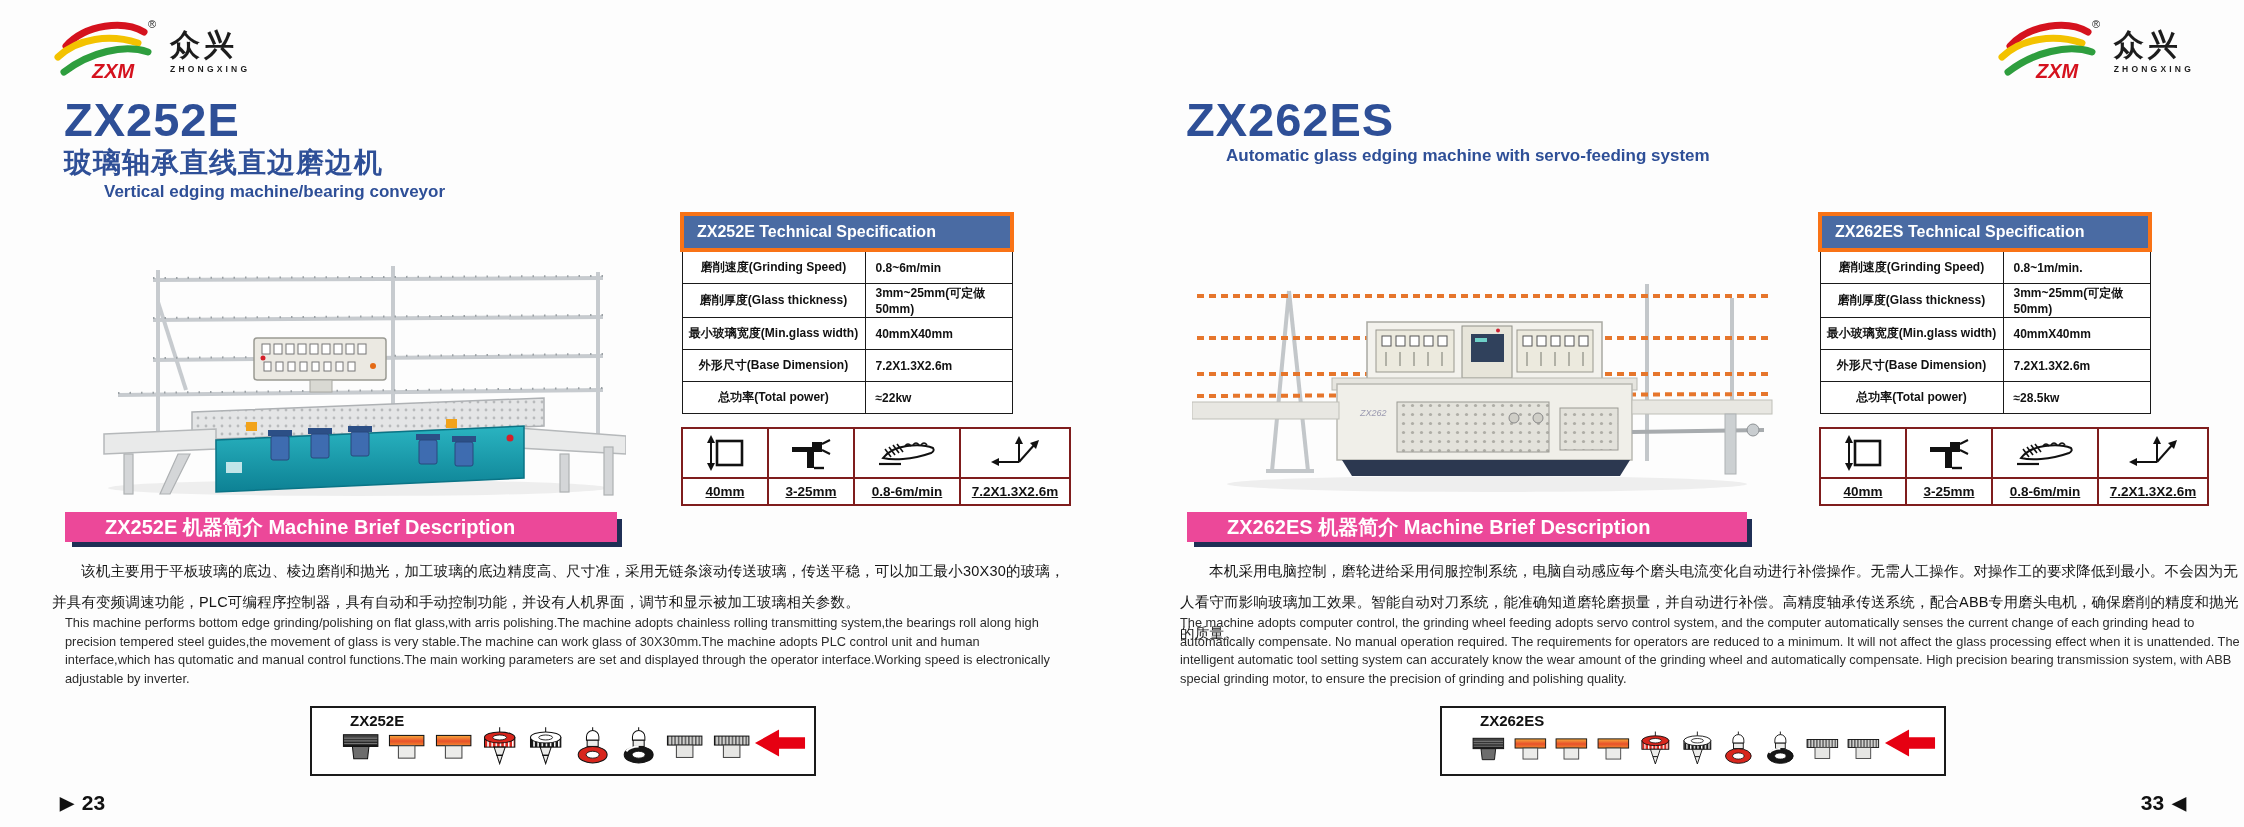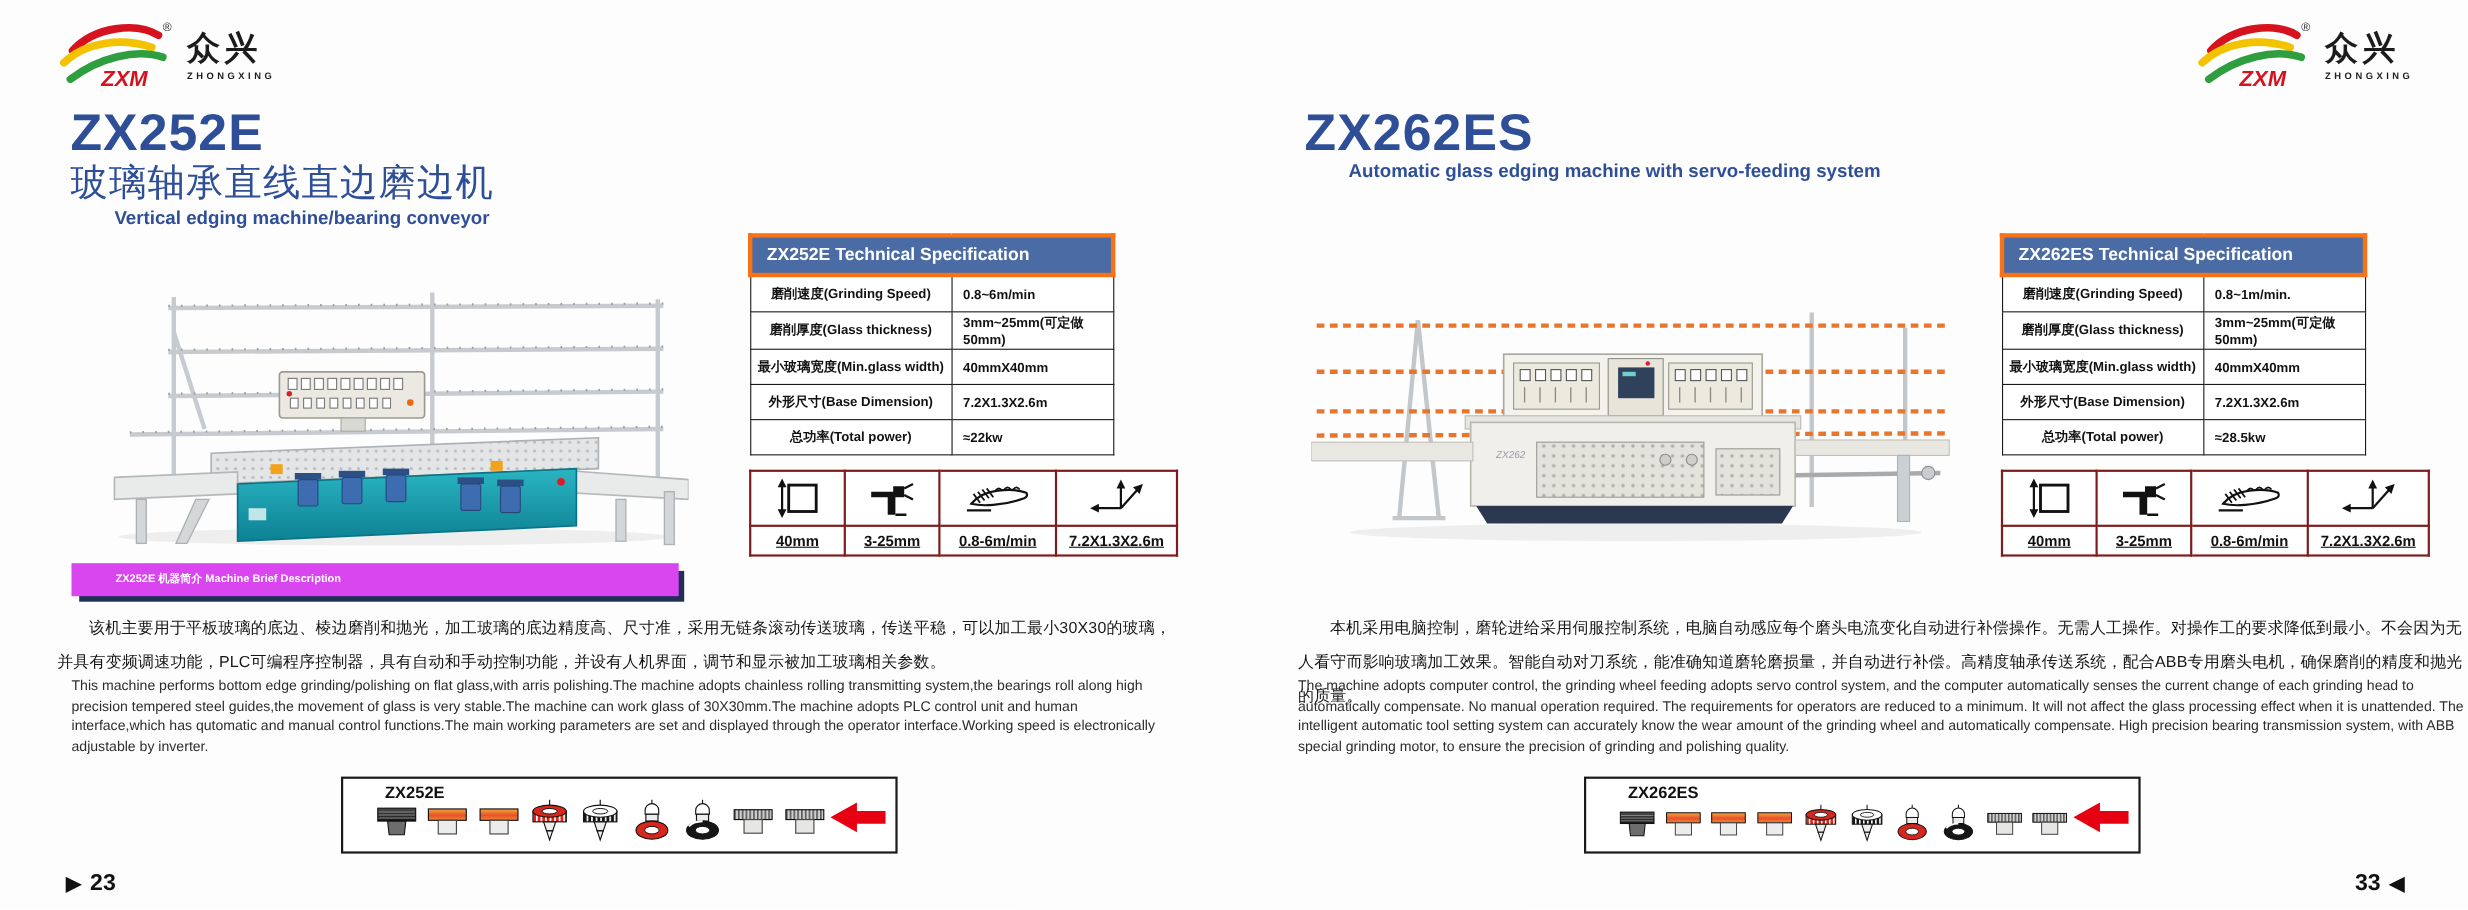--- a/index.html
+++ b/index.html
@@ -13,21 +13,21 @@
   .logo{position:absolute;top:16px;display:flex;align-items:flex-start;gap:10px;}
   .page-left .logo{left:52px;}
   .page-right .logo{right:50px;}
   .logo-mark{width:108px;height:66px;}
   .logo-cjk{font-size:30px;font-weight:900;letter-spacing:4px;color:#1c1c1c;line-height:1;margin-top:14px;}
   .logo-en{font-size:8.5px;font-weight:700;letter-spacing:3.2px;color:#1c1c1c;margin-top:4px;}
 
   
   .title-block{position:absolute;left:64px;top:96px;color:#2e4f97;}
   .model-title{font-size:47px;font-weight:700;line-height:1;letter-spacing:1px;}
-  .cn-title{font-size:34px;font-weight:400;line-height:1.15;margin-top:4px;letter-spacing:1px;}
+  .cn-title{font-size:28px;font-weight:700;line-height:1.15;margin-top:4px;letter-spacing:1px;}
   .en-title{font-size:17px;font-weight:700;margin-top:3px;margin-left:40px;}
 
   
   .machine{position:absolute;}
   .page-left .machine{left:58px;top:262px;width:568px;height:238px;}
   .page-right .machine{left:70px;top:266px;width:585px;height:232px;}
 
   
   .spec-table{position:absolute;top:212px;width:334px;border-collapse:collapse;}
   .page-left .spec-table{left:680px;}
@@ -41,22 +41,22 @@
   
   .icons-table{position:absolute;top:427px;border-collapse:collapse;background:#fff;}
   .page-left .icons-table{left:681px;}
   .page-right .icons-table{left:697px;}
   .icons-table td{border:2px solid #7f1d1d;text-align:center;vertical-align:middle;text-decoration:underline;}
   .icons-table .ico-cell{height:44px;padding:2px 6px;}
   .icons-table .val-cell{height:25px;font-size:13.5px;font-weight:700;padding:0 5px;}
   .icons-table svg{display:block;margin:0 auto;}
 
   
-  .brief-banner{position:absolute;top:512px;height:30px;background:#d946ef;color:#fff;
-    font-size:10px;font-weight:700;line-height:30px;padding-left:40px;box-sizing:border-box;
+  .brief-banner{position:absolute;top:512px;height:30px;background:#ec4899;color:#fff;
+    font-size:20px;font-weight:700;line-height:30px;padding-left:40px;box-sizing:border-box;
     box-shadow:6px 6px 0 -1px #1f2f55;}
   .page-left .brief-banner{left:65px;width:552px;}
   .page-right .brief-banner{left:65px;width:560px;}
 
   .cn-para{position:absolute;top:556px;font-size:14.5px;line-height:31px;color:#151515;
            text-indent:2em;letter-spacing:.2px;}
   .page-left .cn-para{left:52px;width:1026px;}
   .page-right .cn-para{left:58px;width:1062px;}
   .en-para{position:absolute;top:614px;font-size:12.8px;line-height:18.5px;color:#2c2c2c;}
   .page-left .en-para{left:65px;width:1000px;}
@@ -562,20 +562,21 @@
       </tr>
       <tr>
         <td class="val-cell">40mm</td>
         <td class="val-cell">3-25mm</td>
         <td class="val-cell">0.8-6m/min</td>
         <td class="val-cell">7.2X1.3X2.6m</td>
       </tr>
     </tbody>
       </table>
 
+    <div class="brief-banner">ZX262ES 机器简介 Machine Brief Description</div>
     <div class="cn-para">本机采用电脑控制，磨轮进给采用伺服控制系统，电脑自动感应每个磨头电流变化自动进行补偿操作。无需人工操作。对操作工的要求降低到最小。不会因为无人看守而影响玻璃加工效果。智能自动对刀系统，能准确知道磨轮磨损量，并自动进行补偿。高精度轴承传送系统，配合ABB专用磨头电机，确保磨削的精度和抛光的质量。</div>
     <div class="en-para">The machine adopts computer control, the grinding wheel feeding adopts servo control system, and the computer automatically senses the current change of each grinding head to automatically compensate. No manual operation required. The requirements for operators are reduced to a minimum. It will not affect the glass processing effect when it is unattended. The intelligent automatic tool setting system can accurately know the wear amount of the grinding wheel and automatically compensate. High precision bearing transmission system, with ABB special grinding motor, to ensure the precision of grinding and polishing quality.</div>
 
     <div class="wheel-box">
       <div class="wheel-label">ZX262ES</div>
       <div class="wheels">
           <svg viewBox="0 0 60 64" class="wheel">
             <use href="#wheel-flat-dark"></use>
           </svg>
           <svg viewBox="0 0 60 64" class="wheel">

